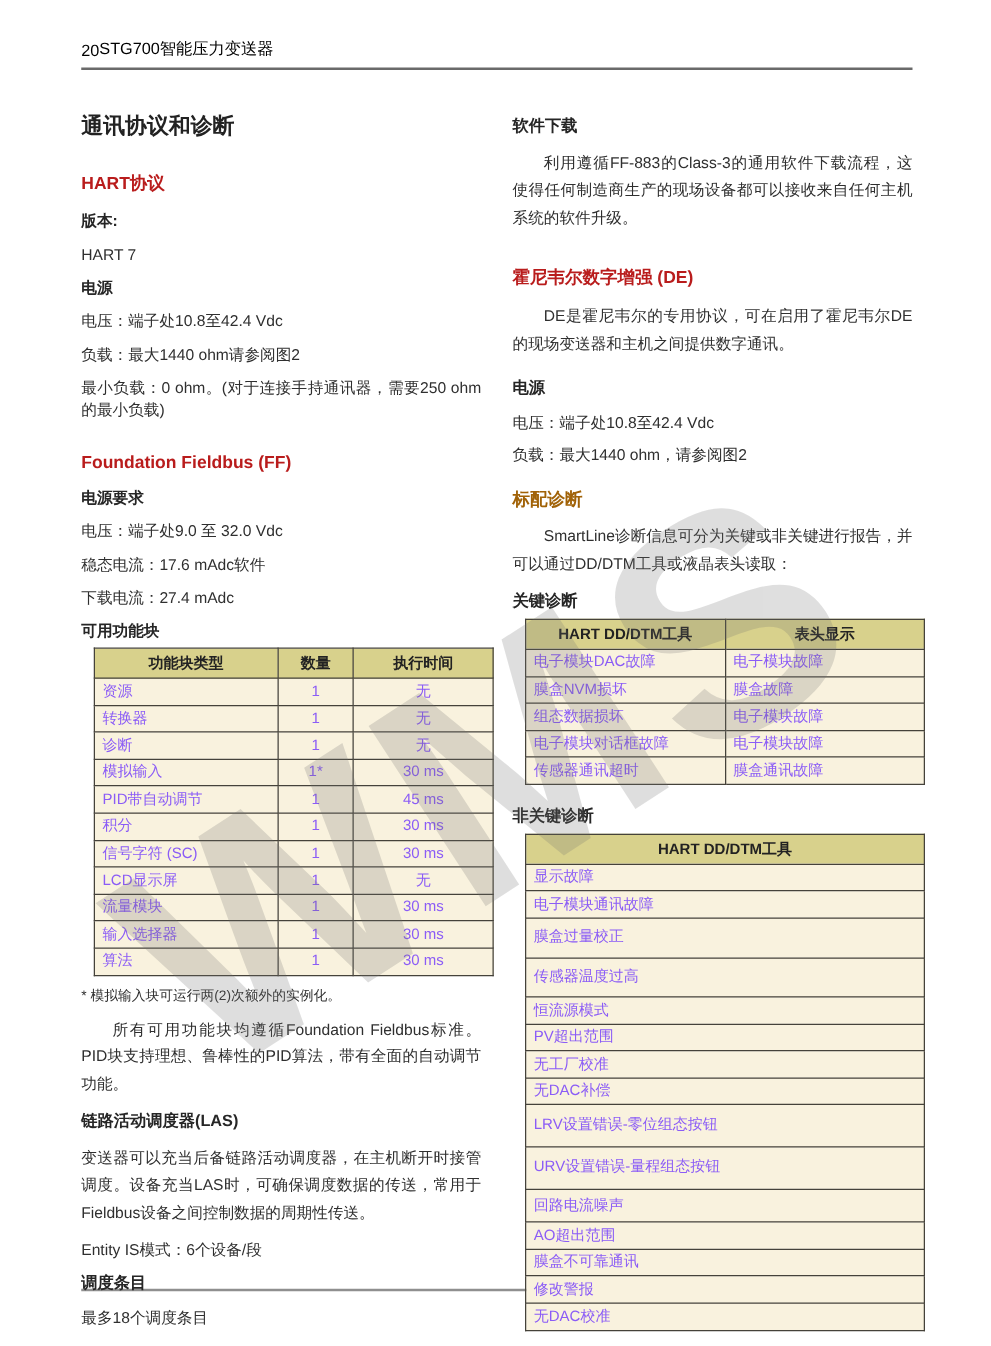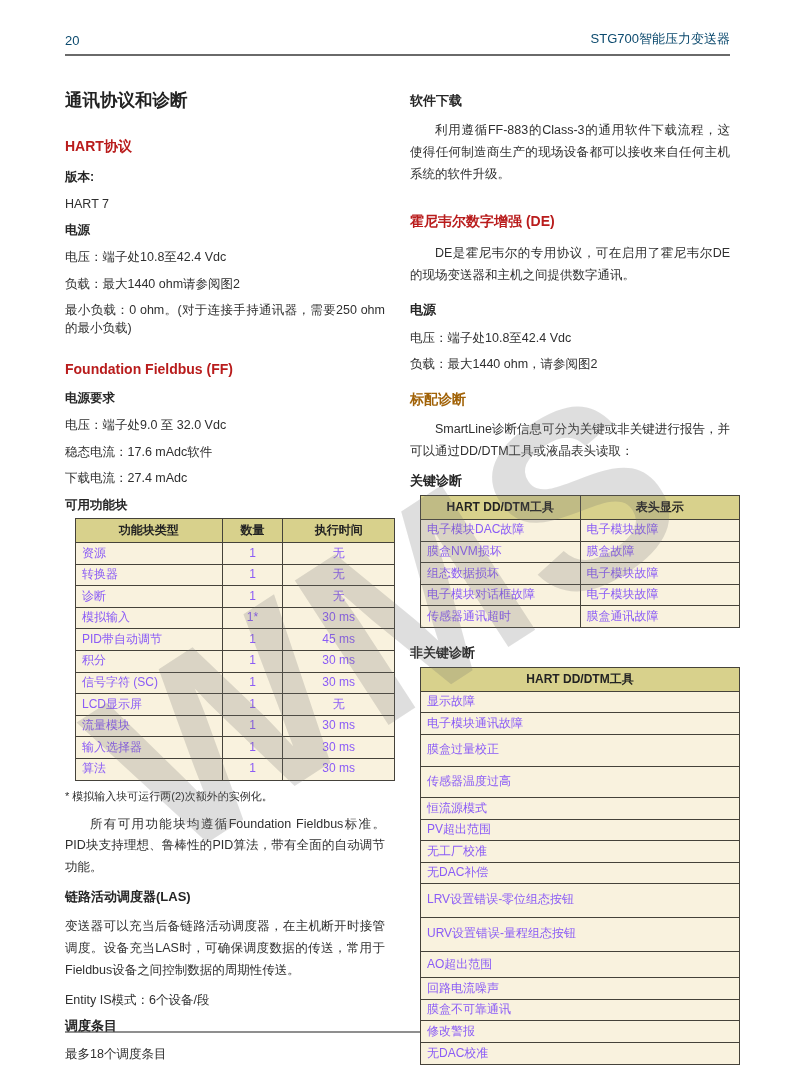--- a/index.html
+++ b/index.html
@@ -6,23 +6,23 @@
   html,body { background:#e8e8e8; }
   body { font-family: "Liberation Sans","DejaVu Sans",sans-serif; }
   .page {
     position: relative; width: 793px; height: 1077px;
     background: #ffffff; margin: 0 auto; overflow: hidden;
     color: #2f2f2f;
   }
   
   .header {
     position: absolute; top: 30px; left: 65px; right: 63px;
-    display: flex; justify-content: space-between; align-items: flex-end;
+    display: flex; align-items: flex-end;
     border-bottom: 2px solid #6a6a6a; padding-bottom: 6px;
-    font-size: 13px; color: #0c4a6e;
+    font-size: 13px; color: #000000;
   }
   .footer-rule {
     position: absolute; top: 1031px; left: 65px; right: 63px;
     border-top: 2px solid #8f8f8f; height: 0;
   }
   
   .cols {
     position: absolute; top: 76px; left: 65px; right: 63px;
     display: flex; gap: 25px; z-index: 1;
   }
@@ -247,24 +247,24 @@
             <tr>
               <td>无DAC补偿</td>
             </tr>
             <tr>
               <td>LRV设置错误-零位组态按钮</td>
             </tr>
             <tr>
               <td>URV设置错误-量程组态按钮</td>
             </tr>
             <tr>
+              <td>回路电流噪声</td>
+            </tr>
+            <tr>
               <td>AO超出范围</td>
-            </tr>
-            <tr>
-              <td>回路电流噪声</td>
             </tr>
             <tr>
               <td>膜盒不可靠通讯</td>
             </tr>
             <tr>
               <td>修改警报</td>
             </tr>
             <tr>
               <td>无DAC校准</td>
             </tr>

